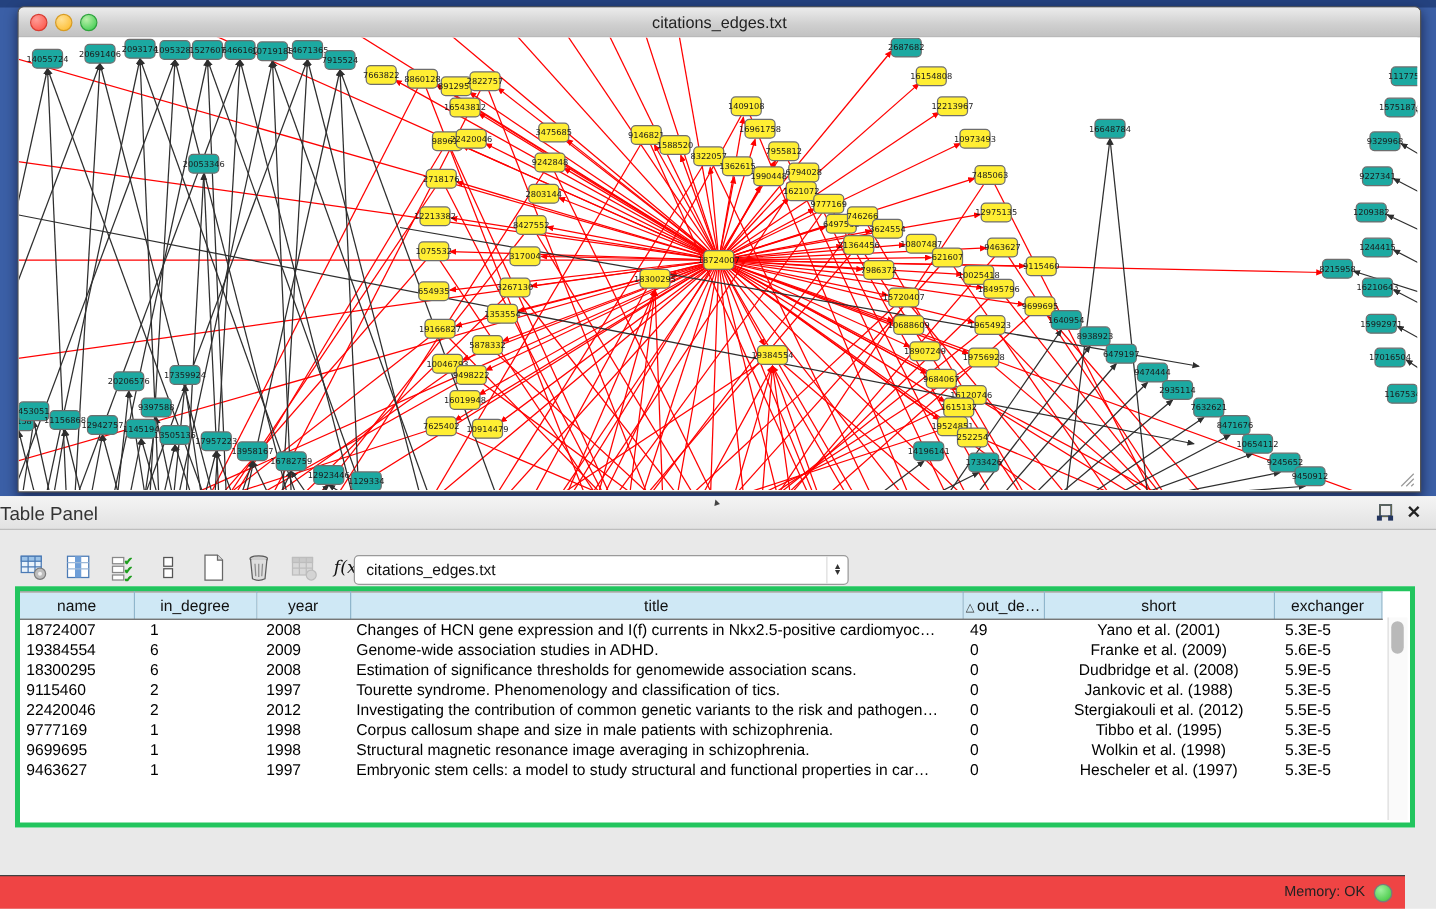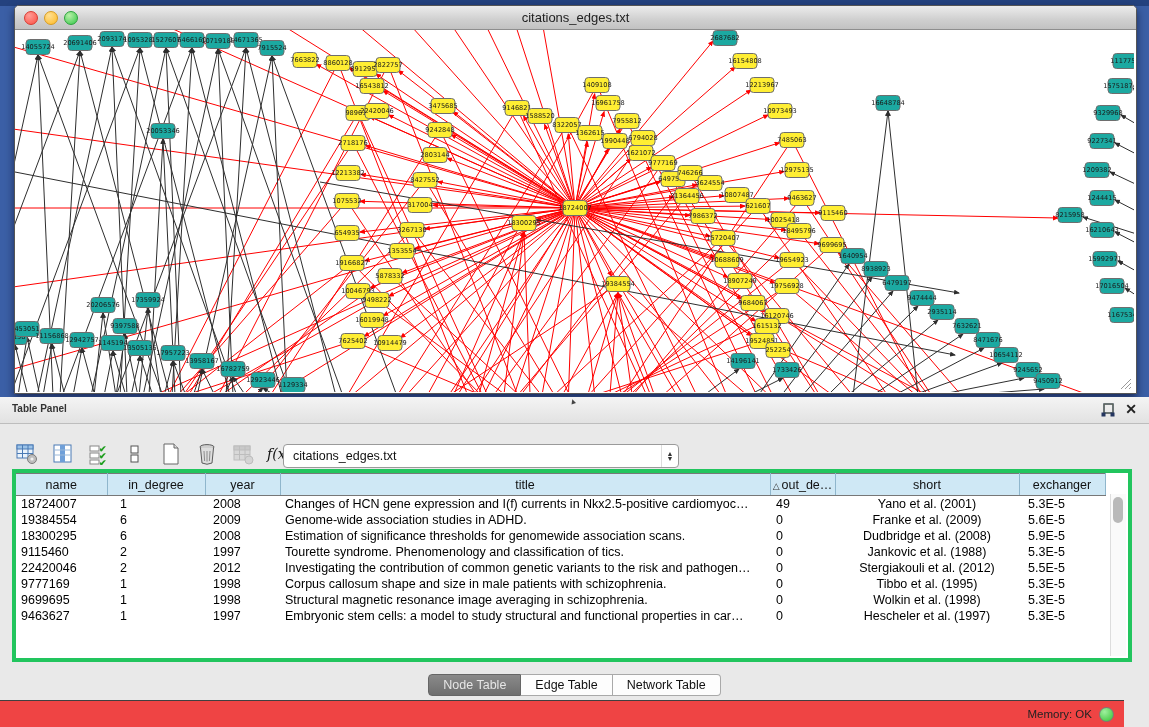--- a/index.html
+++ b/index.html
@@ -20,21 +20,21 @@
   #tl-zoom{left:49px;background:radial-gradient(circle at 35% 30%,#b9f0a9,#33c748);border:1px solid #2da33c;}
   #win-title{left:0;top:4px;width:100%;text-align:center;font-size:13px;color:#222;}
   #net-canvas{left:0;top:24px;width:1119px;height:362px;background:#fff;overflow:hidden;}
   #net-canvas svg{display:block;}
   #resize-grip{right:2px;bottom:2px;width:13px;height:13px;}
 
   
   #table-panel{left:0;top:397px;width:1149px;height:303px;background:#e9e9e9;}
   #tp-header{left:0;top:0;width:100%;height:26px;background:linear-gradient(#f4f4f4,#e2e2e2);
       border-bottom:1px solid #bdbdbd;}
-  #tp-title{left:12px;top:6px;font-size:10px;color:#333;font-weight:bold;}
+  #tp-title{left:0;top:6px;font-size:15px;color:#333;}
   #tp-float{right:34px;top:6px;width:14px;height:14px;cursor:pointer;}
   #tp-close{right:12px;top:4px;font-size:14px;font-weight:bold;color:#222;cursor:pointer;}
   #splitter-grip{left:569px;top:0px;font-size:8px;color:#444;transform:rotate(-18deg);}
 
   #toolbar{left:14px;top:40px;height:34px;display:flex;align-items:center;gap:10px;}
   .tbtn{width:26px;height:26px;display:flex;align-items:center;justify-content:center;cursor:pointer;}
   #fx-label{font-family:"DejaVu Serif",serif;font-style:italic;font-size:14px;color:#111;}
   #table-select{left:283px;top:47px;width:394px;height:22px;background:#fff;border:1px solid #9a9a9a;
       border-radius:4px;font-size:12.5px;color:#111;display:flex;align-items:center;cursor:pointer;}
   #table-select .val{padding-left:9px;flex:1;}
@@ -1001,23 +1001,18 @@
             <td class="a5">Hescheler et al. (1997)</td>
             <td class="a6">5.3E-5</td>
           </tr>
         </tbody>
     </table>
     <div id="vscroll" class="abs">
       <div id="vthumb" class="abs"></div>
     </div>
   </div>
 
-  <div id="tabbar" class="abs">
-      <div class="tab first sel">Node Table</div>
-      <div class="tab">Edge Table</div>
-      <div class="tab last">Network Table</div>
-    </div>
 </div>
 
 <div id="statusbar" class="abs">
   <span id="mem-label" class="abs">Memory: OK</span>
   <div id="mem-dot" class="abs"></div>
 </div>
 
 </body></html>

